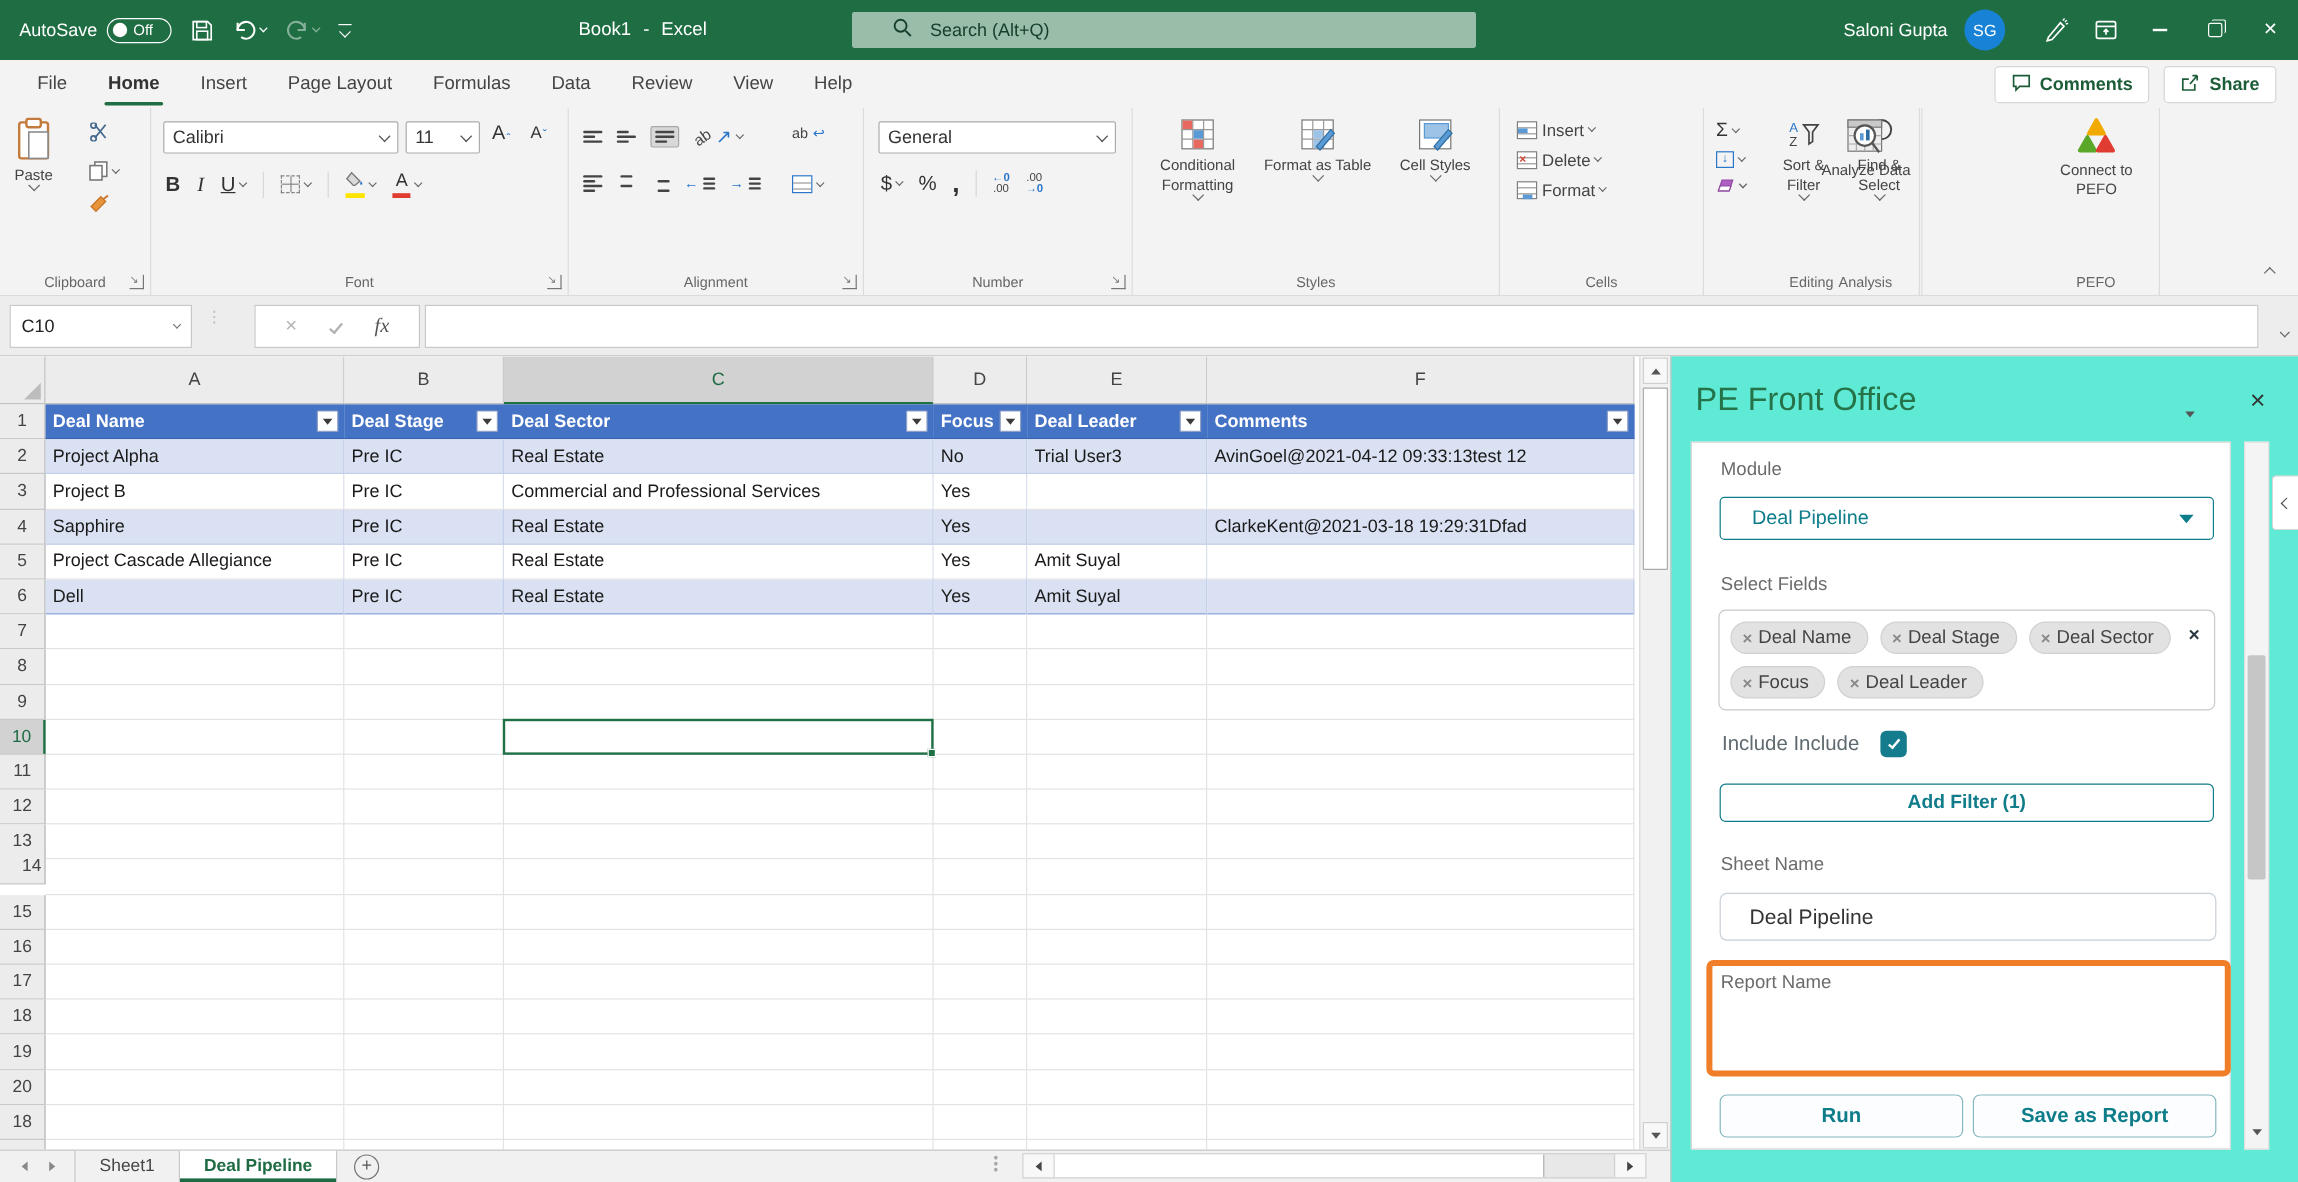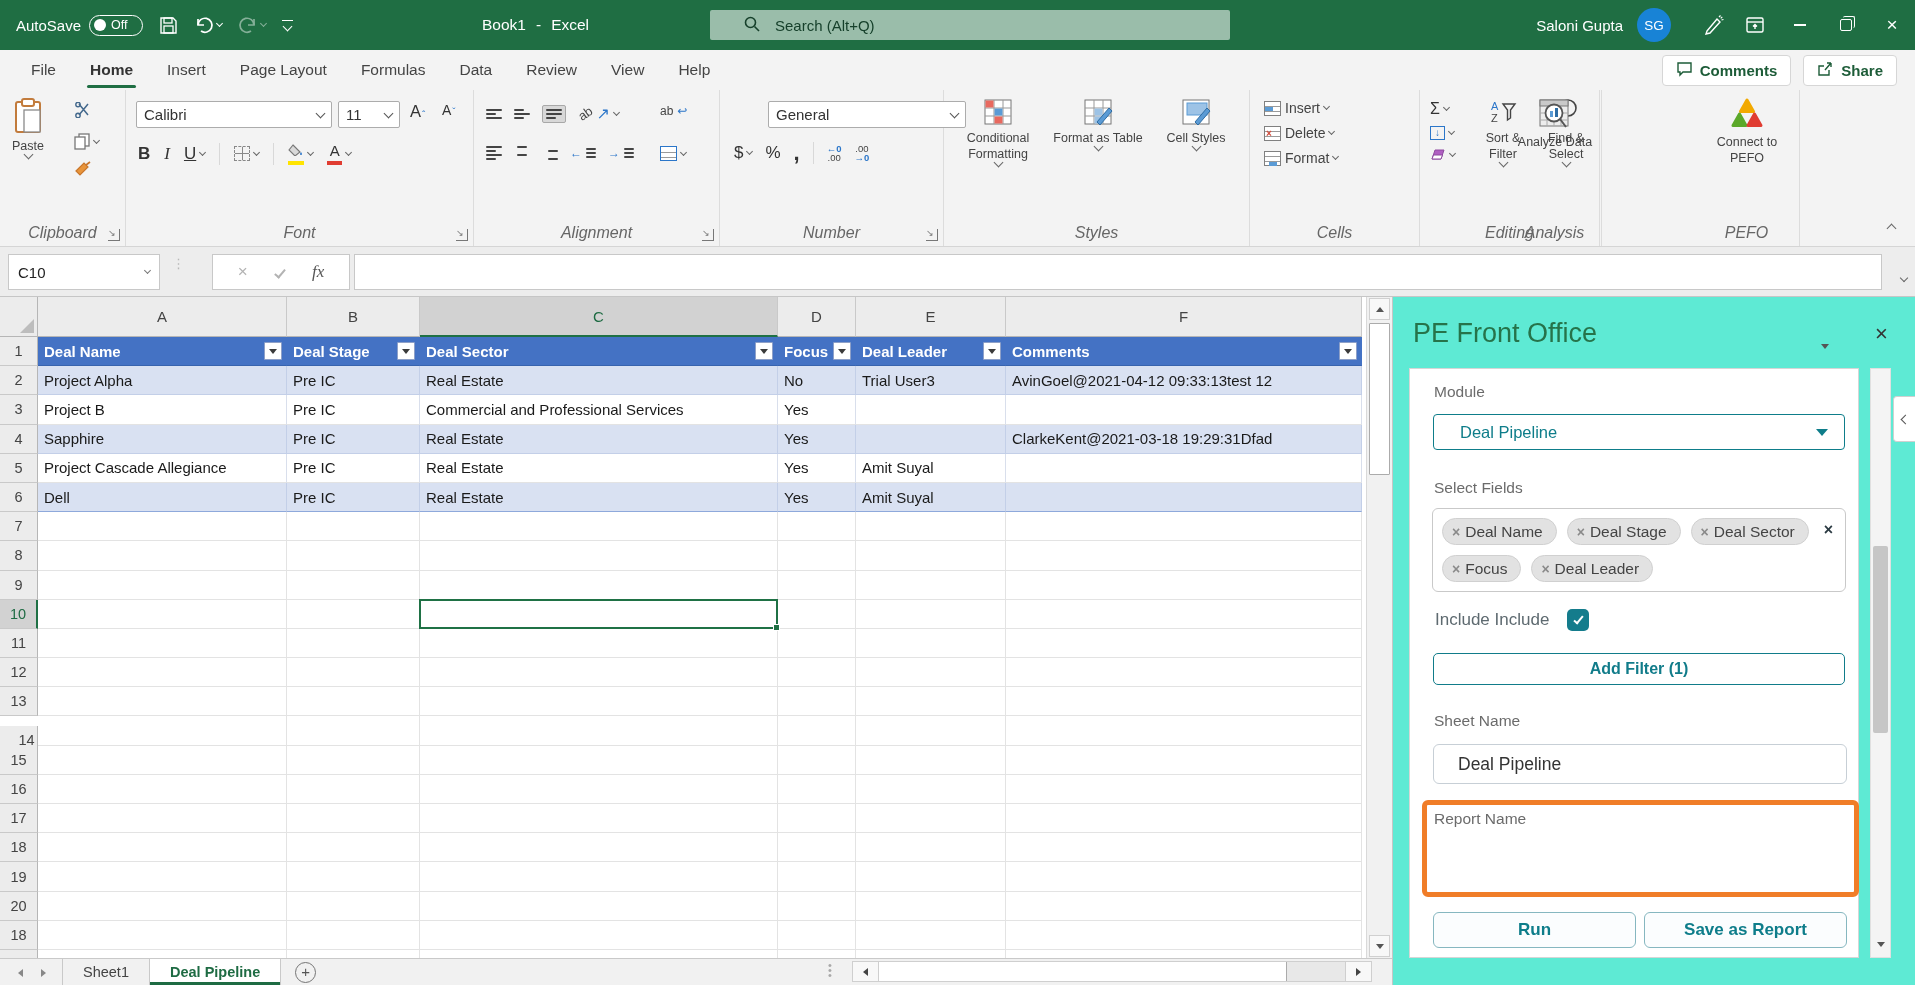--- a/index.html
+++ b/index.html
@@ -43,21 +43,21 @@
   .rtabs { display:flex; padding-left:14px; height:40px; }
   .rtab { padding:0 17px; font-size:15.5px; color:#444; display:flex; align-items:center; height:40px; position:relative; }
   .rtab.active { font-weight:700; color:#333; }
   .rtab.active:after { content:""; position:absolute; left:14px; right:14px; bottom:2px; height:3px; background:#1F6E43; border-radius:2px; }
   .tabrow-actions { position:absolute; right:18px; top:5px; display:flex; gap:12px; }
   .pill-btn { background:#fff; border:1px solid #D6D6D6; border-radius:4px; height:31px; display:flex; align-items:center; gap:7px; padding:0 13px; font-size:15px; font-weight:700; color:#1D5C38; }
 
   
   #ribbon { position:absolute; left:0; top:90px; width:1915px; height:157px; background:#F3F3F3; border-bottom:1px solid #D5D5D5; }
   .rgroup { position:absolute; top:0; height:156px; border-right:1px solid #DCDCDC; }
-  .glabel { position:absolute; bottom:4px; left:0; right:0; text-align:center; font-size:16px; color:#666;font-style:italic; }
+  .glabel { position:absolute; bottom:4px; left:0; right:0; text-align:center; font-size:12px; color:#666; }
   .launcher { position:absolute; bottom:5px; right:5px; width:12px; height:12px; border-right:1.3px solid #777; border-bottom:1.3px solid #777; color:#777; font-size:9px; line-height:8px; text-align:left; }
   .combo { background:#fff; border:1px solid #ACACAC; height:27px; display:flex; align-items:center; justify-content:space-between; font-size:15px; color:#333; padding:0 7px; border-radius:2px; }
   .sbtn { display:flex; align-items:center; gap:4px; color:#444; }
   .bigbtn { position:absolute; display:flex; flex-direction:column; align-items:center; font-size:12.5px; color:#444; line-height:16px; text-align:center; }
   .bigbtn .cap { margin-top:4px; }
   .bars { display:flex; flex-direction:column; width:16px; gap:2px; }
   .bars i { height:2px; background:#444; border-radius:1px; display:block; }
   .bars .short { width:62%; }
   .bars.r { align-items:flex-end; }
   .bars.c { align-items:center; }
@@ -399,21 +399,21 @@
       </div>
       <div style="position:absolute;left:186px;top:56px;" class="sbtn">
         <span class="grid-ico" style="border-color:#2B76C9;"></span>
           <span class="chev" style="color:#666;width:5px;height:5px;"></span>
       </div>
       <div class="glabel">Alignment</div>
       <div class="launcher">↘</div>
     </div>
 
     <div class="rgroup" style="left:720px;width:224px;">
-      <div class="combo" style="position:absolute;left:12px;top:11px;width:198px;margin-left:36px;">
+      <div class="combo" style="position:absolute;left:12px;top:11px;width:198px;">
           <span>General</span>
           <span class="chev" style="color:#555;"></span>
         </div>
       <div style="position:absolute;left:14px;top:52px;display:flex;align-items:center;gap:13px;">
         <span class="sbtn">
             <span style="font-size:17px;color:#333;">$</span>
             <span class="chev" style="color:#666;width:5px;height:5px;"></span>
           </span>
         <span style="font-size:17px;color:#333;">%</span>
         <span style="font-size:22px;color:#333;font-weight:700;line-height:14px;">,</span>
@@ -590,21 +590,21 @@
         <div class="rowhdr" style="top: 127.57px; height: 29.19px;">4</div>
         <div class="rowhdr" style="top: 156.76px; height: 29.19px;">5</div>
         <div class="rowhdr" style="top: 185.95px; height: 29.19px;">6</div>
         <div class="rowhdr" style="top: 215.14px; height: 29.19px;">7</div>
         <div class="rowhdr" style="top: 244.33px; height: 29.19px;">8</div>
         <div class="rowhdr" style="top: 273.52px; height: 29.19px;">9</div>
         <div class="rowhdr sel" style="top: 302.71px; height: 29.19px;">10</div>
         <div class="rowhdr" style="top: 331.9px; height: 29.19px;">11</div>
         <div class="rowhdr" style="top: 361.09px; height: 29.19px;">12</div>
         <div class="rowhdr" style="top: 390.28px; height: 29.19px;">13</div>
-        <div class="rowhdr" style="top: 429px; height: 29.19px; padding-left: 16px;">14</div>
+        <div class="rowhdr" style="top: 411px; height: 29.19px; padding-left: 16px;">14</div>
         <div class="rowhdr" style="top: 448.66px; height: 29.19px;">15</div>
         <div class="rowhdr" style="top: 477.85px; height: 29.19px;">16</div>
         <div class="rowhdr" style="top: 507.04px; height: 29.19px;">17</div>
         <div class="rowhdr" style="top: 536.23px; height: 29.19px;">18</div>
         <div class="rowhdr" style="top: 565.42px; height: 29.19px;">19</div>
         <div class="rowhdr" style="top: 594.61px; height: 29.19px;">20</div>
         <div class="rowhdr" style="top: 623.8px; height: 29.19px;">18</div>
         <div class="rowhdr" style="top: 652.99px; height: 29.19px;">22</div>
       </div>
     <div id="cellrows">

